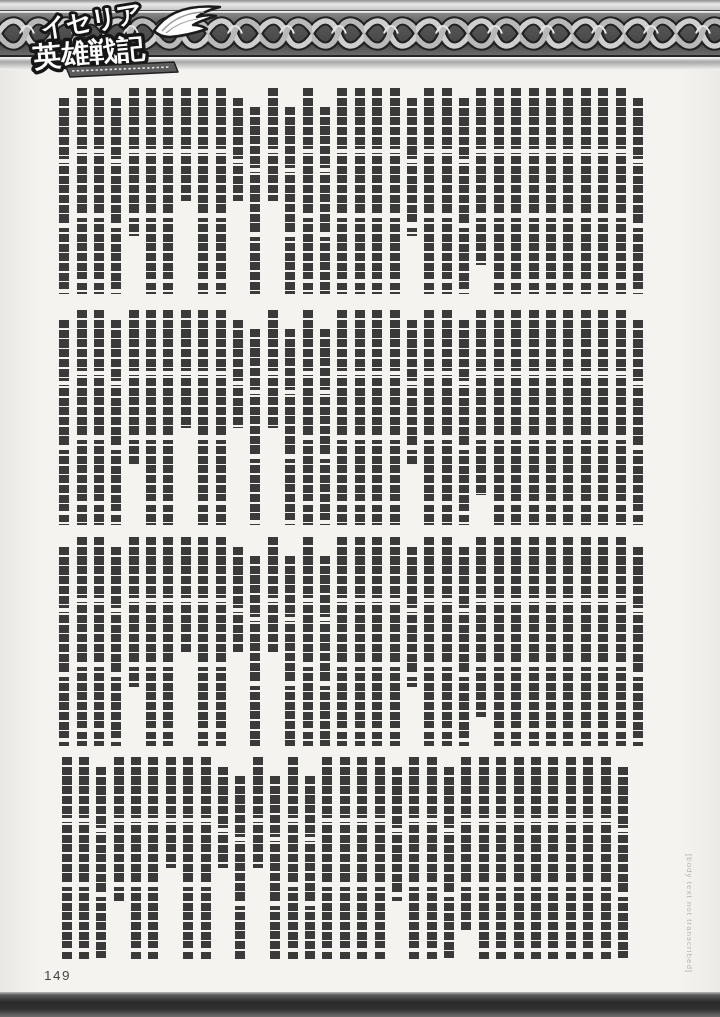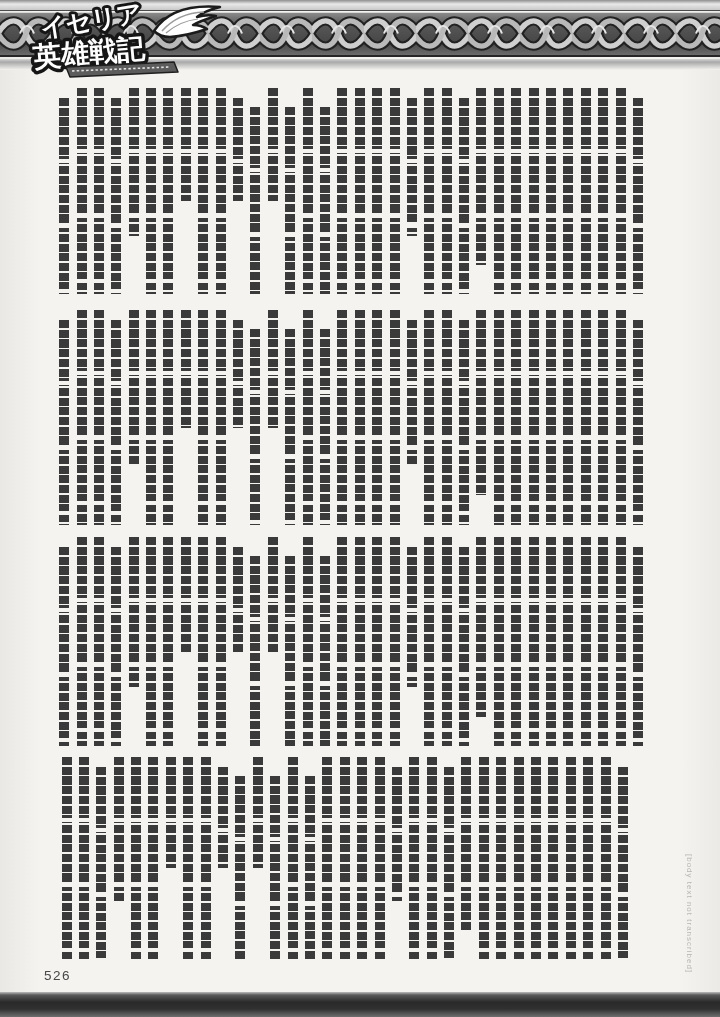--- a/index.html
+++ b/index.html
@@ -252,17 +252,17 @@
       <div class="col" style="margin-top: 0px; height: calc(100% + 0px);"></div>
       <div class="col" style="margin-top: 0px; height: calc(100% + 0px);"></div>
       <div class="col" style="margin-top: 0px; height: calc(72% + 0px);"></div>
       <div class="col" style="margin-top: 10px; height: calc(100% - 10px);"></div>
       <div class="col" style="margin-top: 0px; height: calc(100% + 0px);"></div>
       <div class="col" style="margin-top: 0px; height: calc(100% + 0px);"></div>
     </div>
 
   <div class="redaction-note">[body text not transcribed]</div>
 
-  <div class="page-number">526</div>
+  <div class="page-number">149</div>
 
   <div class="footer-bar"></div>
 
 </div>
 
 </body></html>

